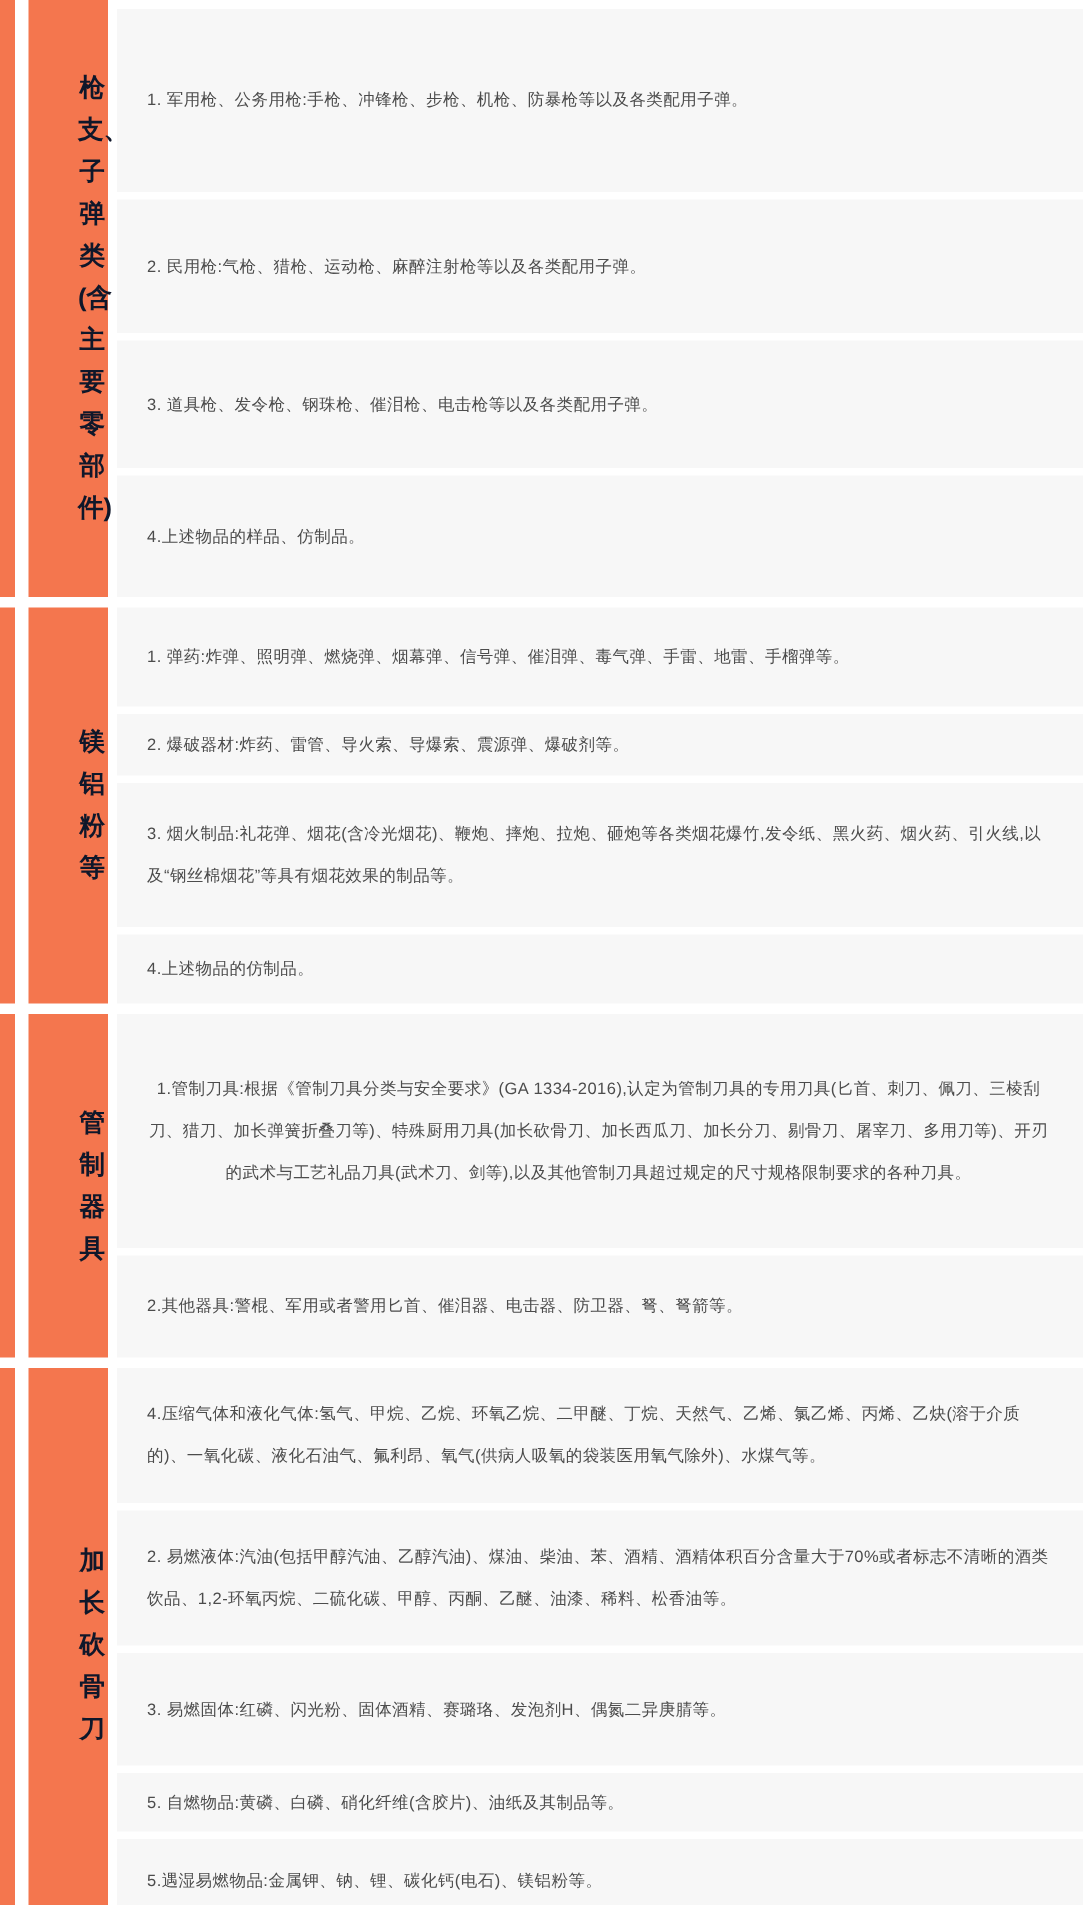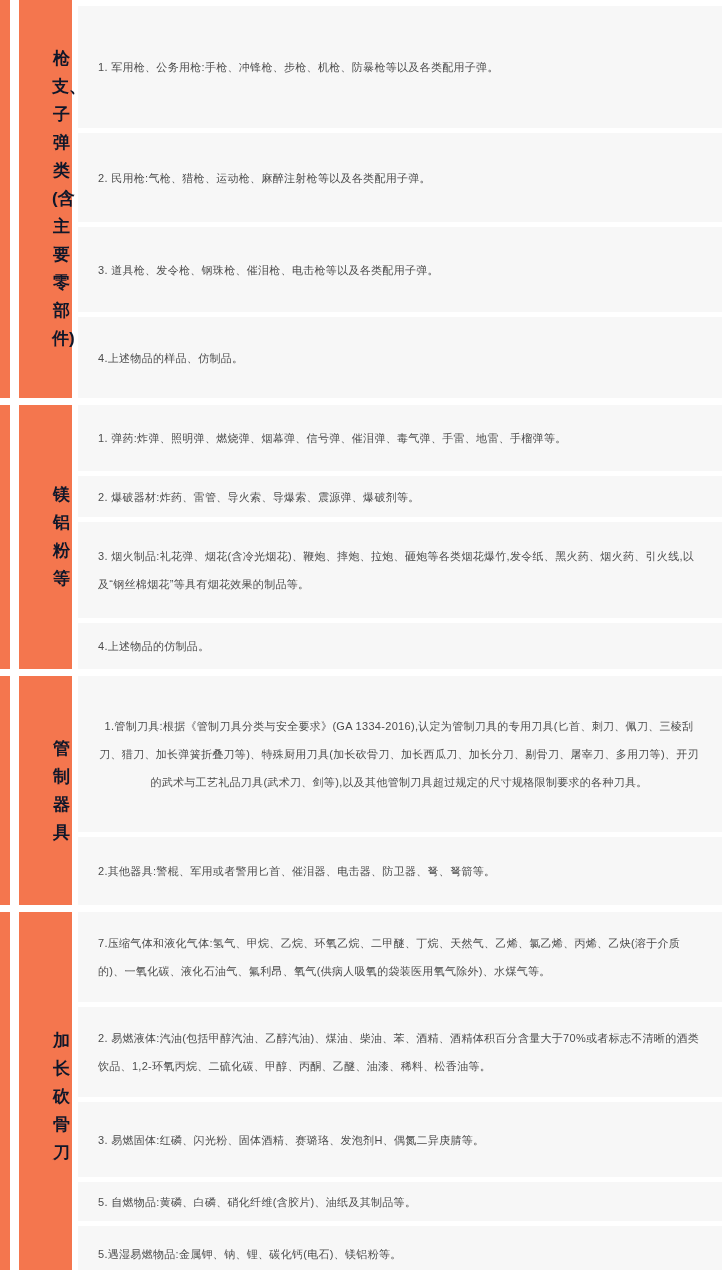--- a/index.html
+++ b/index.html
@@ -139,21 +139,21 @@
         </div>
       </div>
     </div>
     <div class="section">
       <div class="col-edge"></div>
       <div class="col-category">
         <span class="category-label">加长砍骨刀</span>
       </div>
       <div class="col-rows">
         <div class="cell" style="height: 90px;">
-          <p>7.压缩气体和液化气体:氢气、甲烷、乙烷、环氧乙烷、二甲醚、丁烷、天然气、乙烯、氯乙烯、丙烯、乙炔(溶于介质的)、一氧化碳、液化石油气、氟利昂、氧气(供病人吸氧的袋装医用氧气除外)、水煤气等。</p>
+          <p>4.压缩气体和液化气体:氢气、甲烷、乙烷、环氧乙烷、二甲醚、丁烷、天然气、乙烯、氯乙烯、丙烯、乙炔(溶于介质的)、一氧化碳、液化石油气、氟利昂、氧气(供病人吸氧的袋装医用氧气除外)、水煤气等。</p>
         </div>
         <div class="cell" style="height: 90px;">
           <p>2. 易燃液体:汽油(包括甲醇汽油、乙醇汽油)、煤油、柴油、苯、酒精、酒精体积百分含量大于70%或者标志不清晰的酒类饮品、1,2-环氧丙烷、二硫化碳、甲醇、丙酮、乙醚、油漆、稀料、松香油等。</p>
         </div>
         <div class="cell" style="height: 75px;">
           <p>3. 易燃固体:红磷、闪光粉、固体酒精、赛璐珞、发泡剂H、偶氮二异庚腈等。</p>
         </div>
         <div class="cell" style="height: 39px;">
           <p>5. 自燃物品:黄磷、白磷、硝化纤维(含胶片)、油纸及其制品等。</p>
         </div>

